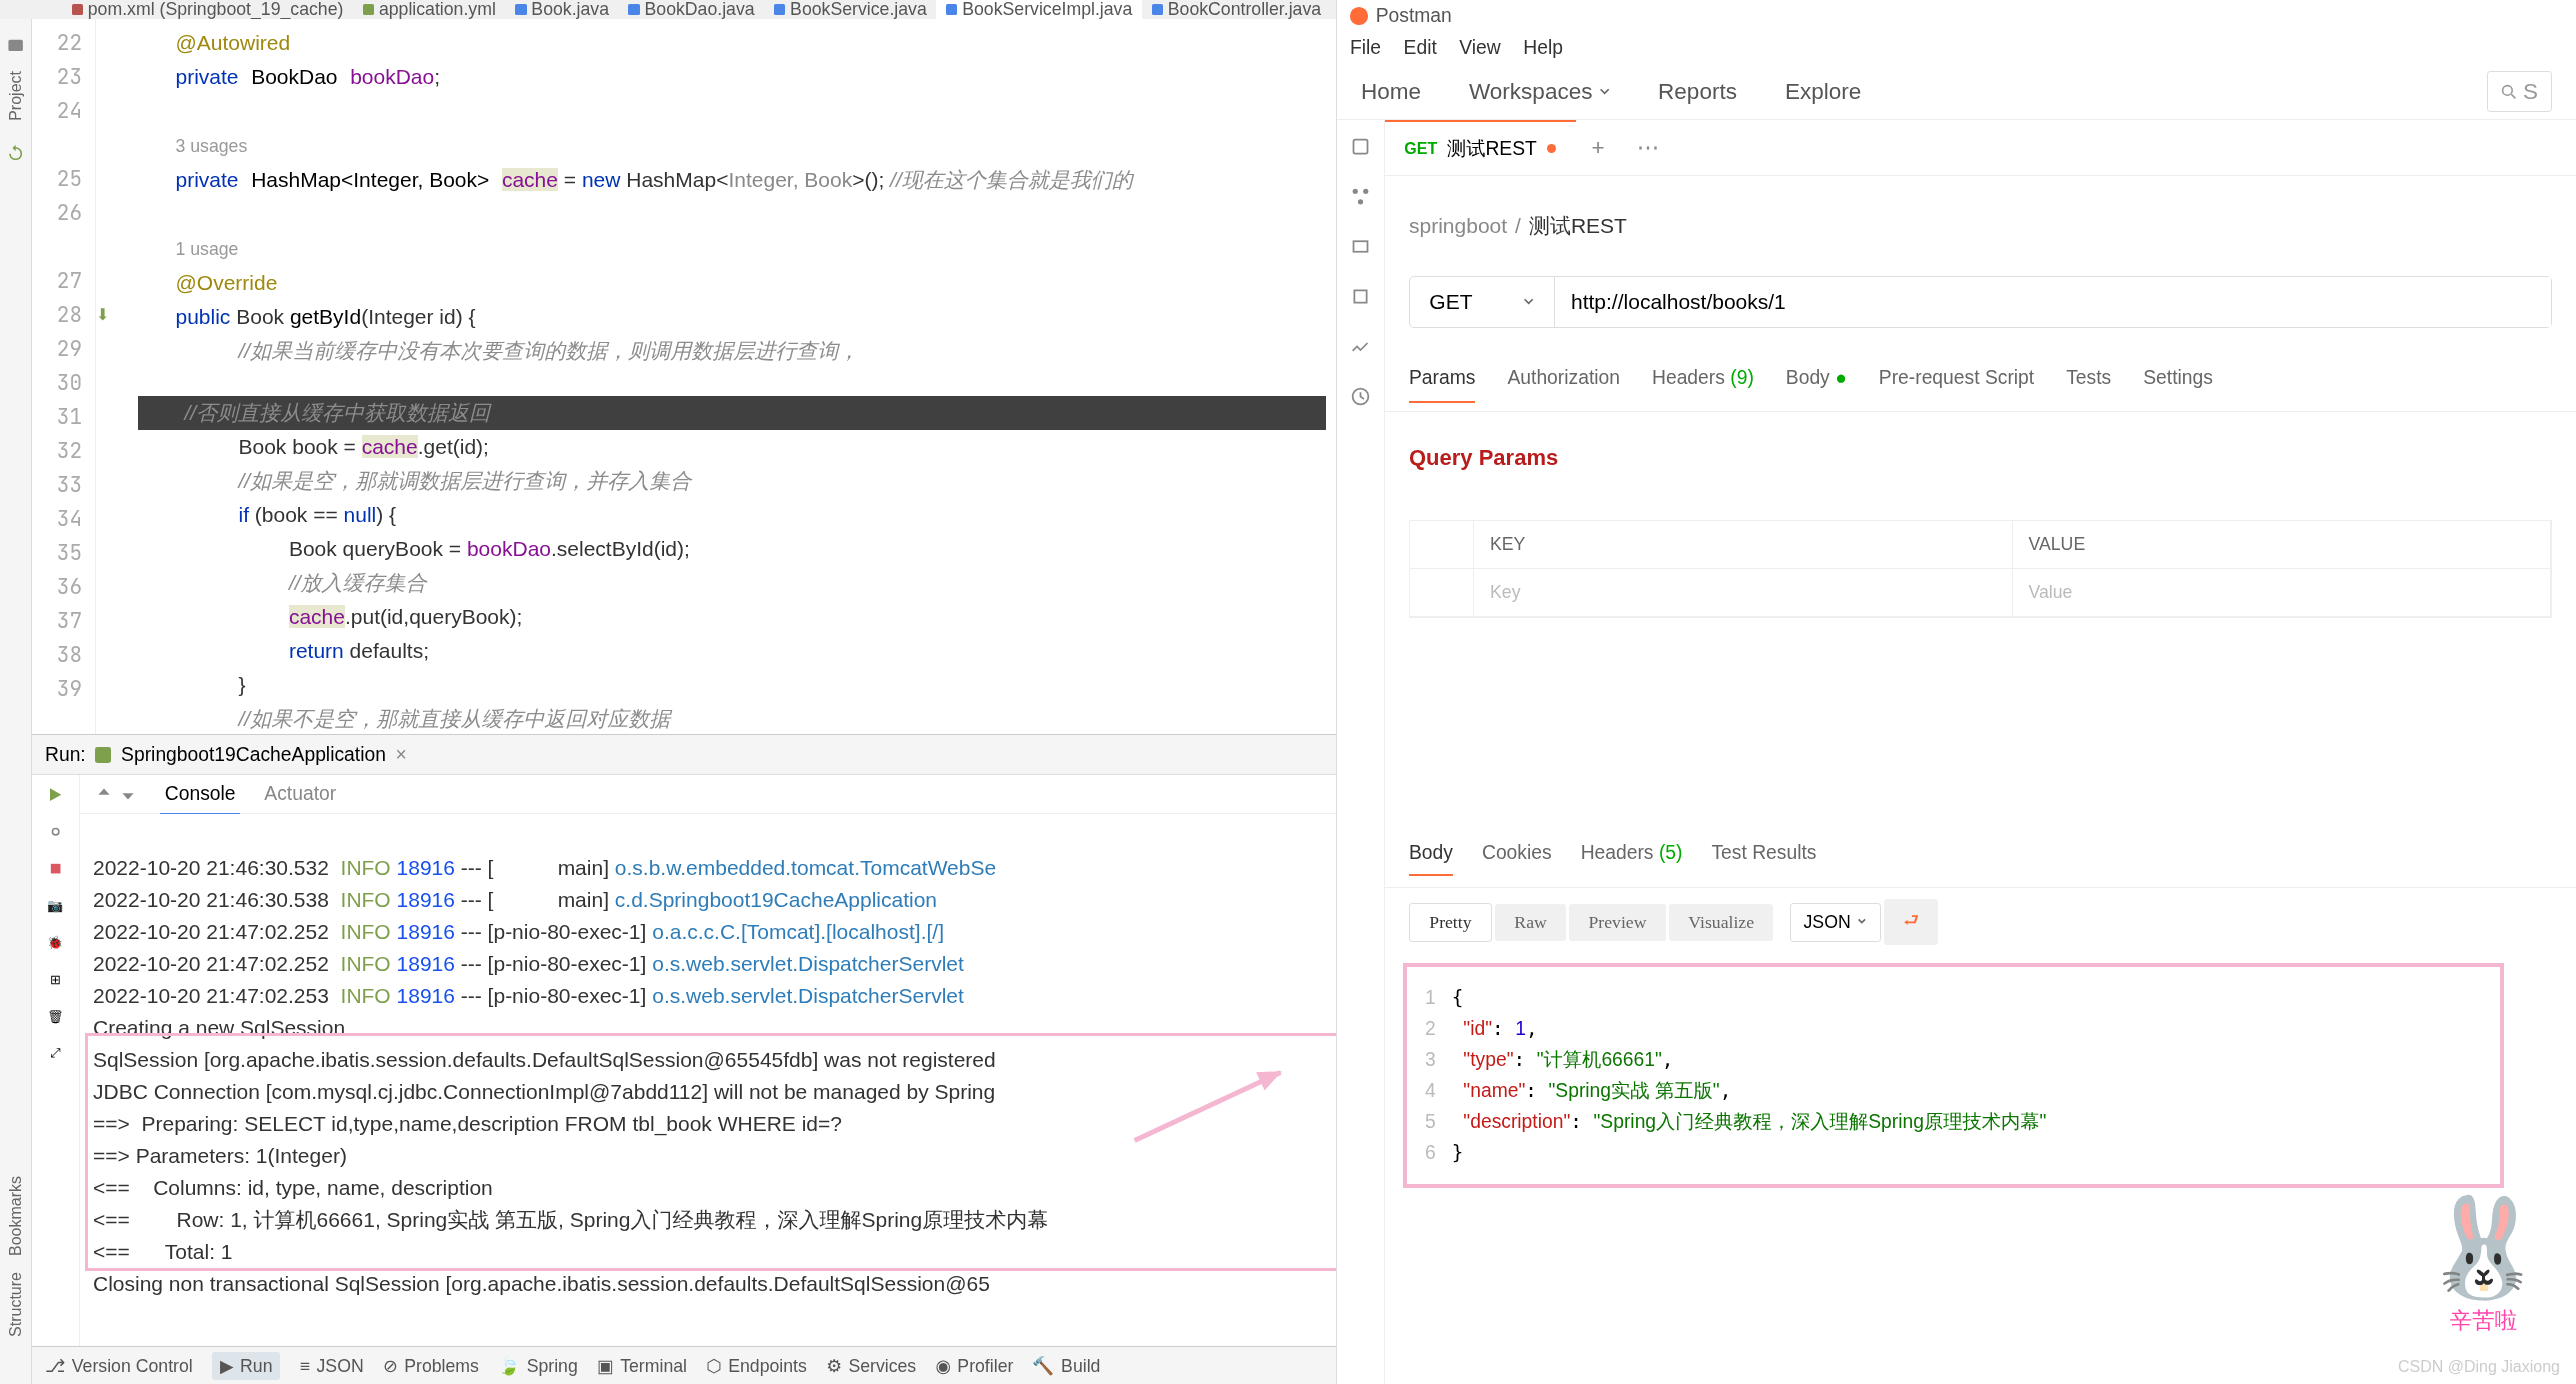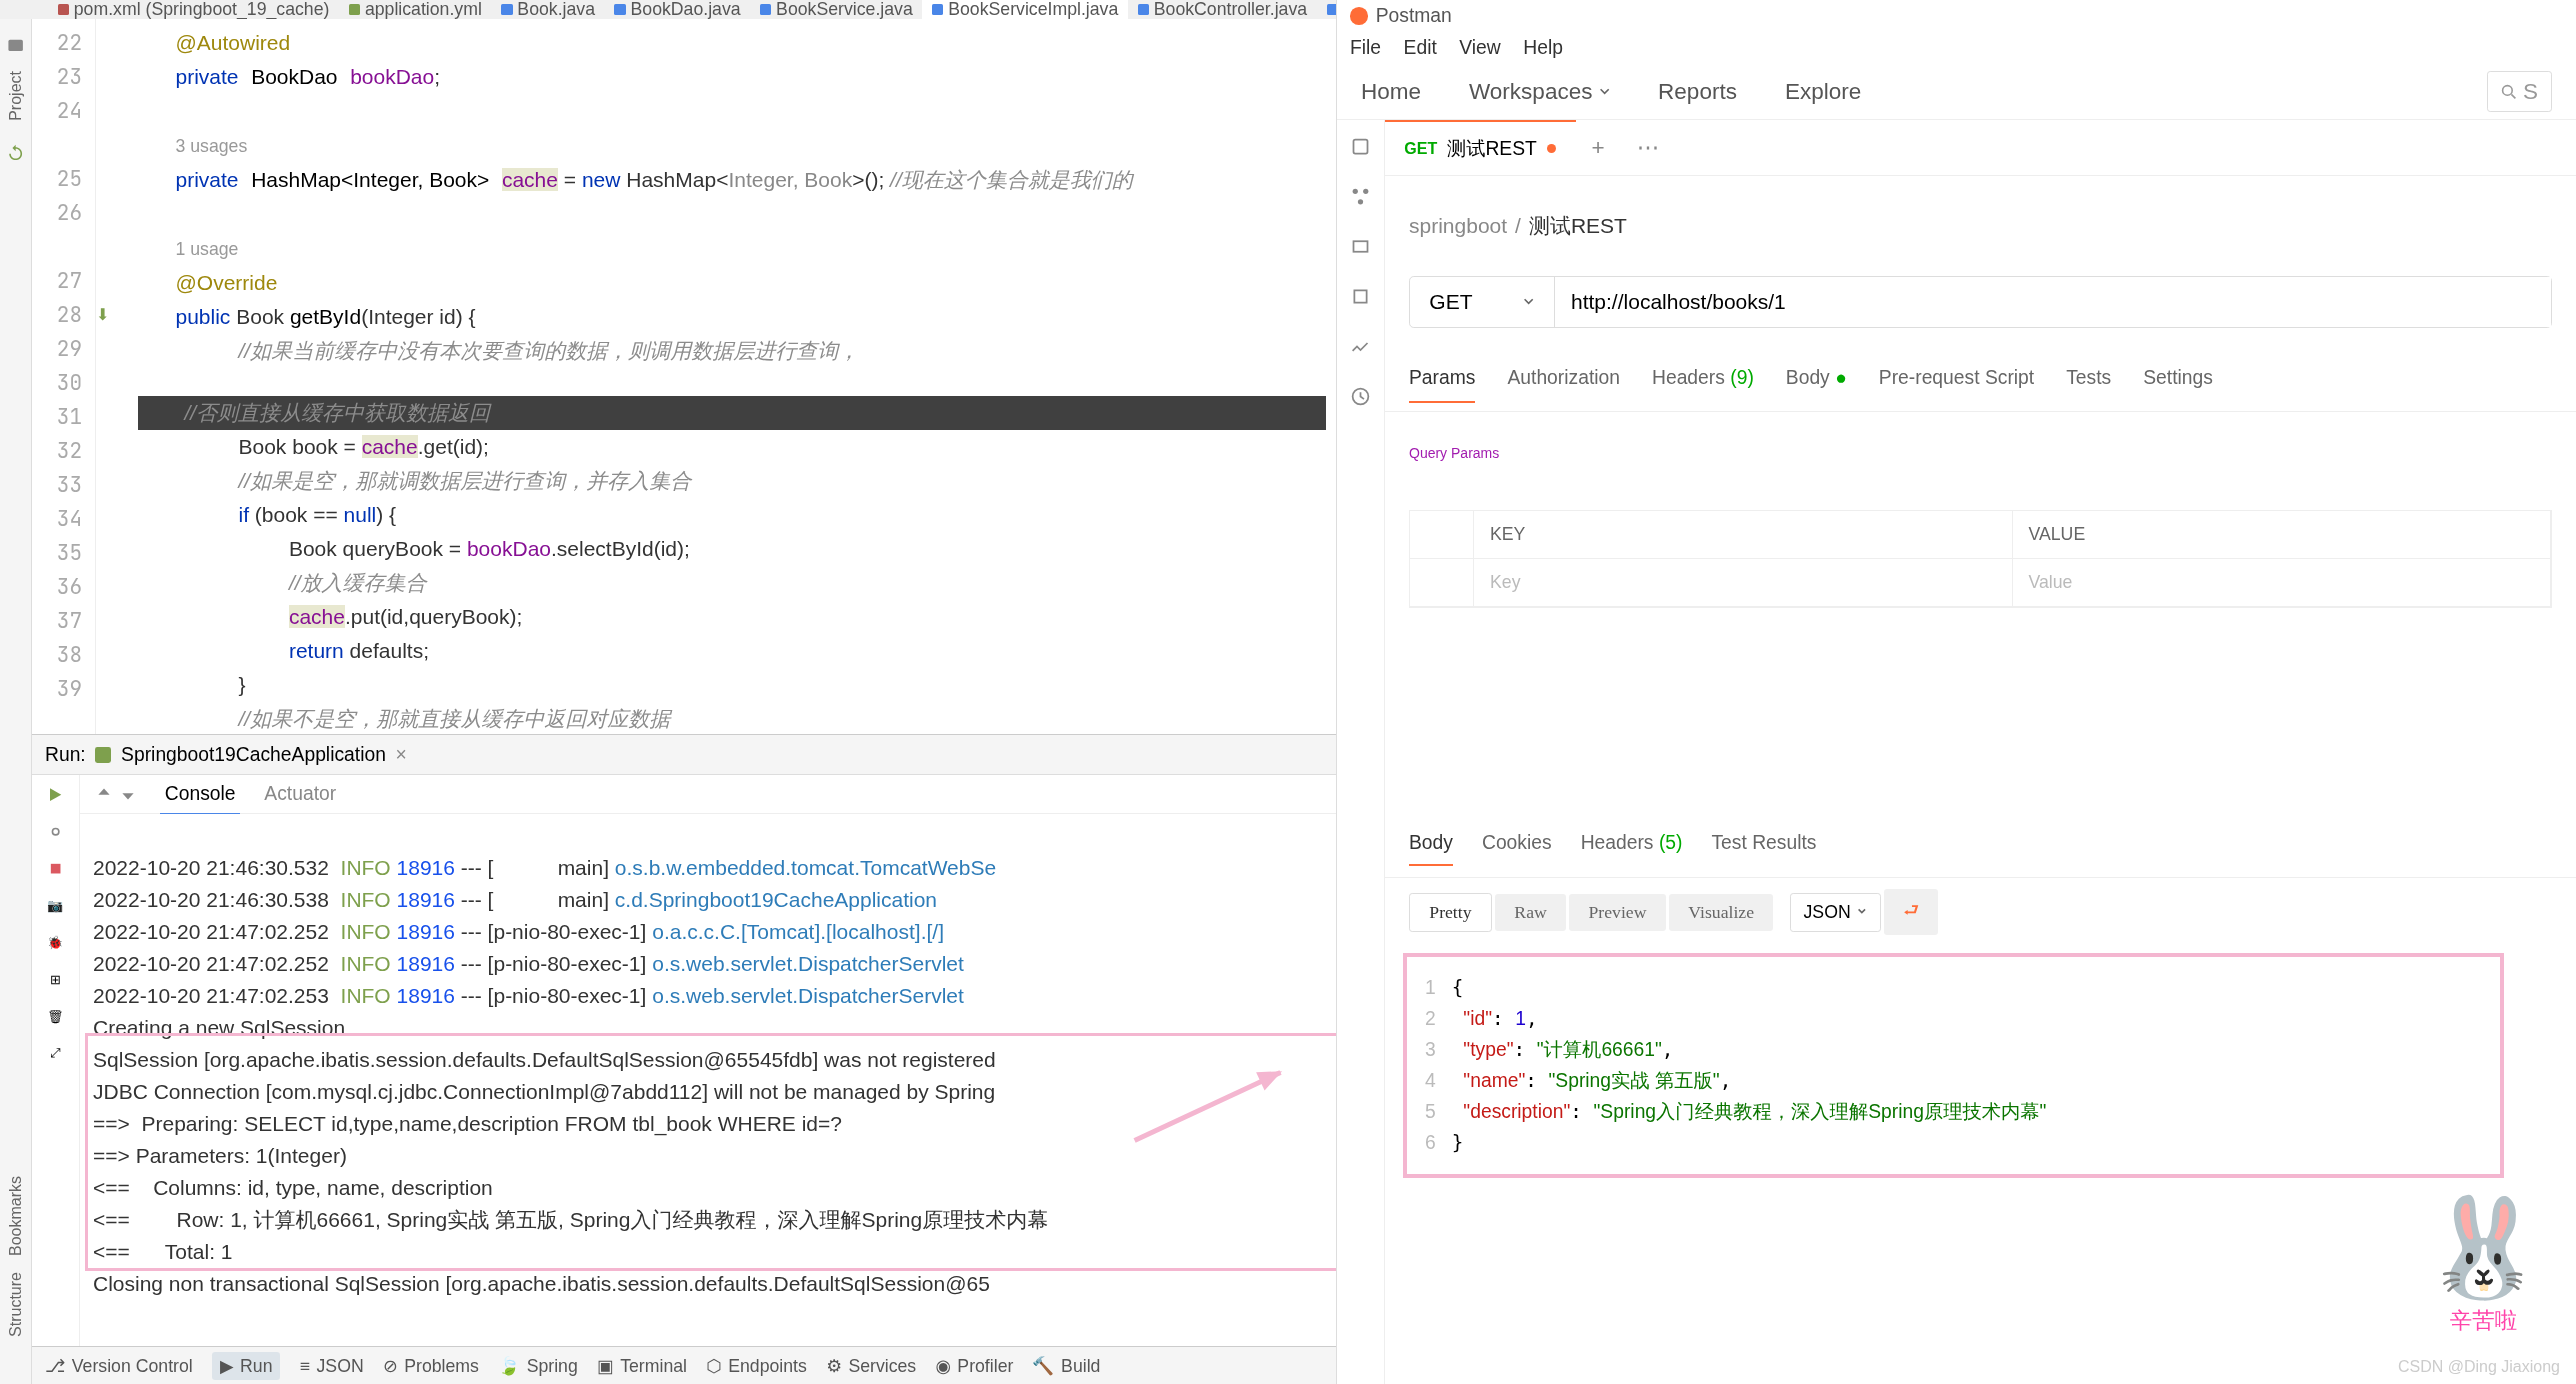--- a/index.html
+++ b/index.html
@@ -1,21 +1,21 @@
 <!DOCTYPE html>
 <html style="font-size:13px"><head>
 <meta charset="utf-8">
 <style>
 * { margin: 0; padding: 0; box-sizing: border-box; font-family: -apple-system, "Segoe UI", sans-serif; }
 body { width: 2576px; height: 1385px; display: flex; background: #f5f5f5; transform-origin: top left; }
 .left-panel { width: 1336px; display: flex; flex-direction: column; background: #fff; position: relative; }
 .right-panel { flex: 1; display: flex; flex-direction: column; background: #fff; border-left: 0.8px solid #ddd; }
 
 
-.file-tabs { height: 19.3px; display: flex; align-items: center; background: #f0f0f0; font-size: 17.7px; overflow: hidden; padding-left: 48px; }
+.file-tabs { height: 19.3px; display: flex; align-items: center; background: #f0f0f0; font-size: 17.7px; overflow: hidden; padding-left: 62px; }
 .file-tab { padding: 0 9.7px; color: #555; display: flex; align-items: center; gap: 4.8px; white-space: nowrap; }
 .file-tab.active { background: #fff; }
 .file-icon { width: 11.3px; height: 11.3px; background: #4a86e8; border-radius: 1.6px; display: inline-block; }
 .file-icon.xml { background: #b85450; }
 .file-icon.yml { background: #7ea04d; }
 
 
 .proj-sidebar { position: absolute; left: 0; top: 19.3px; bottom: 0; width: 32px; background: #f5f5f5; border-right: 0.8px solid #ddd; display: flex; flex-direction: column; align-items: center; padding-top: 16px; gap: 16px; }
 .proj-sidebar .vtext { writing-mode: vertical-rl; font-size: 16px; color: #666; transform: rotate(180deg); }
 .proj-icon { width: 19.3px; height: 19.3px; }
@@ -71,21 +71,21 @@
 .pm-tabs .plus { padding: 0 16px; font-size: 22.5px; color: #888; cursor: pointer; }
 .pm-crumb { padding: 16px 24px; font-size: 21px; color: #888; }
 .pm-crumb .sep { margin: 0 8px; }
 .pm-req { display: flex; margin: 0 24px; border: 0.8px solid #ddd; border-radius: 4.8px; height: 52px; }
 .pm-method { width: 145px; display: flex; align-items: center; justify-content: space-between; padding: 0 19.3px; border-right: 0.8px solid #ddd; font-size: 21px; cursor: pointer; }
 .pm-url { flex: 1; padding: 0 16px; font-size: 21px; border: none; outline: none; }
 .pm-reqtabs { display: flex; gap: 32px; padding: 19.3px 24px 8px; font-size: 19.3px; color: #666; border-bottom: 0.8px solid #eee; }
 .pm-reqtabs .rt { cursor: pointer; padding-bottom: 11.3px; }
 .pm-reqtabs .rt.active { color: #333; border-bottom: 2.4px solid #ff6c37; font-weight: 500; }
 .pm-reqtabs .cnt { color: #0a0; }
-.pm-subt { padding: 13px 24px; font-size: 14px; color: #a21caf; }
+.pm-subt { padding: 13px 24px; font-size: 22px; color: #b91c1c; font-weight: bold; }
 .pm-table { margin: 16px 24px; border: 0.8px solid #eee; }
 .pm-table .row { display: flex; border-bottom: 0.8px solid #eee; }
 .pm-table .cell { flex: 1; padding: 13px 16px; font-size: 17.7px; border-right: 0.8px solid #eee; }
 .pm-table .hdr { color: #666; font-weight: 500; }
 .pm-table .cell:first-child { flex: 0 0 64px; }
 .pm-resp { margin-top: 177px; }
 .pm-resptabs { display: flex; gap: 29px; padding: 11.3px 24px; font-size: 19.3px; color: #666; border-bottom: 0.8px solid #eee; }
 .pm-resptabs .rt.active { color: #333; border-bottom: 2.4px solid #ff6c37; padding-bottom: 9.7px; }
 .pm-resptabs .cnt { color: #0a0; }
 .pm-viewbar { display: flex; gap: 3.2px; padding: 11.3px 24px; align-items: center; font-size: 17.7px; }

